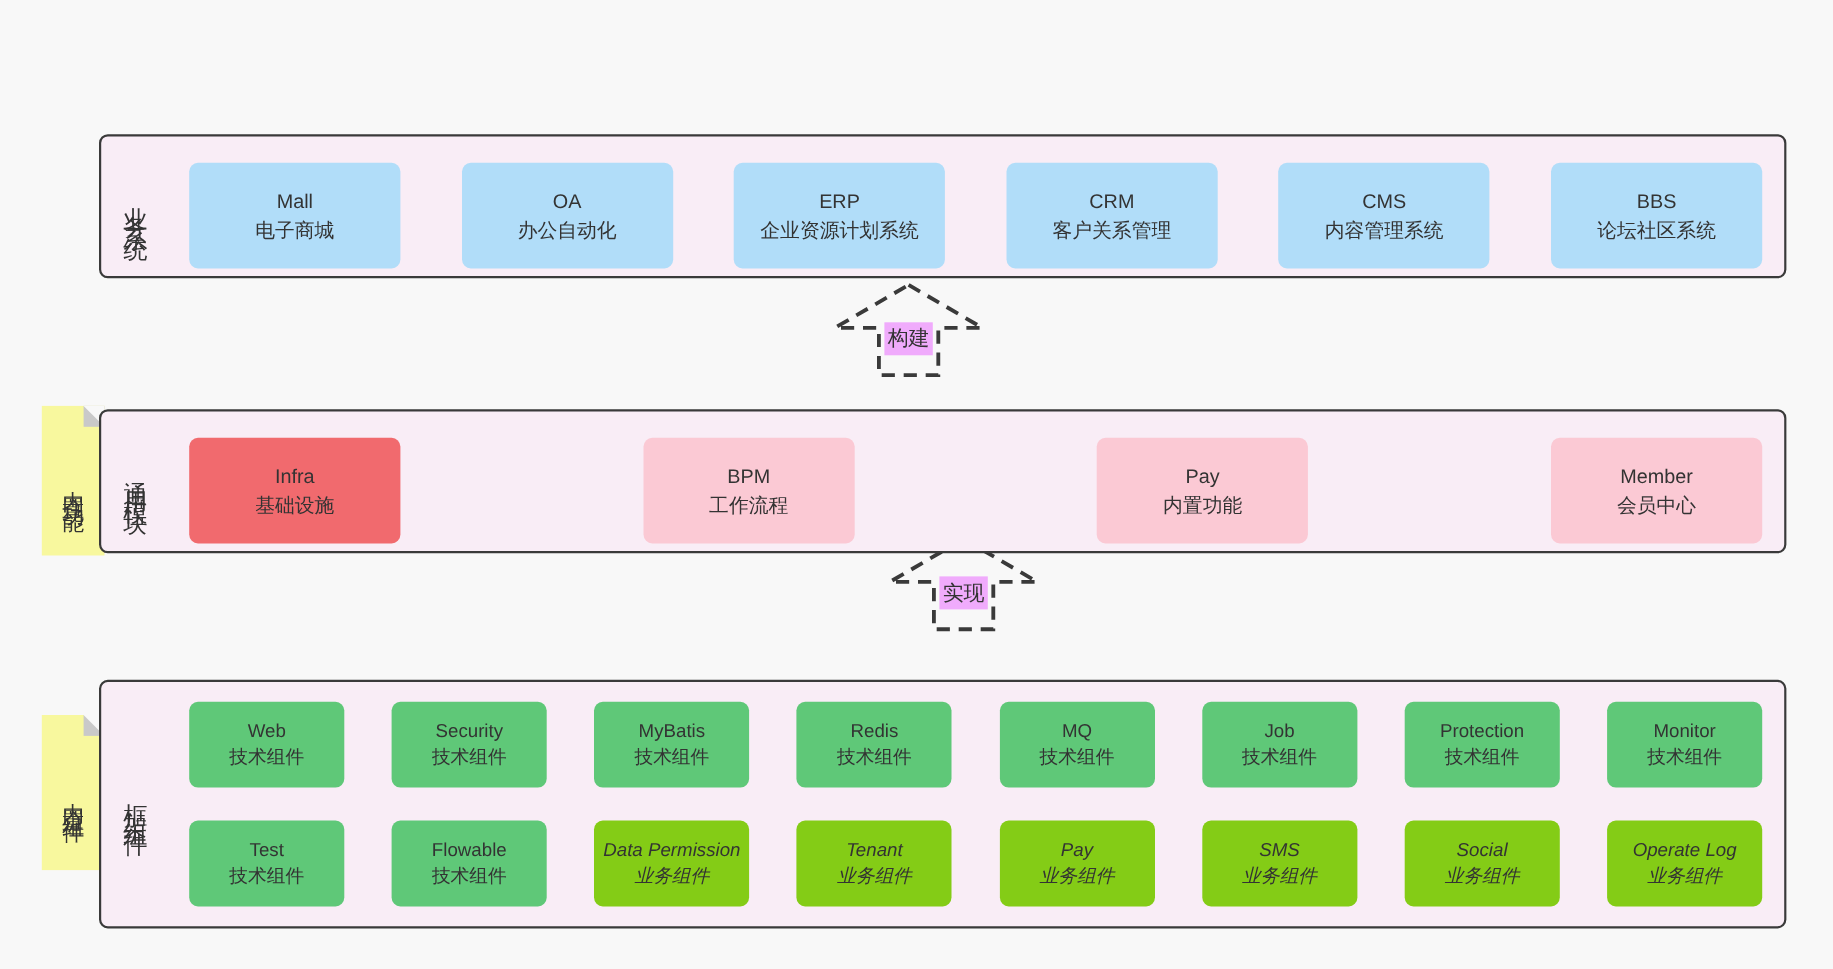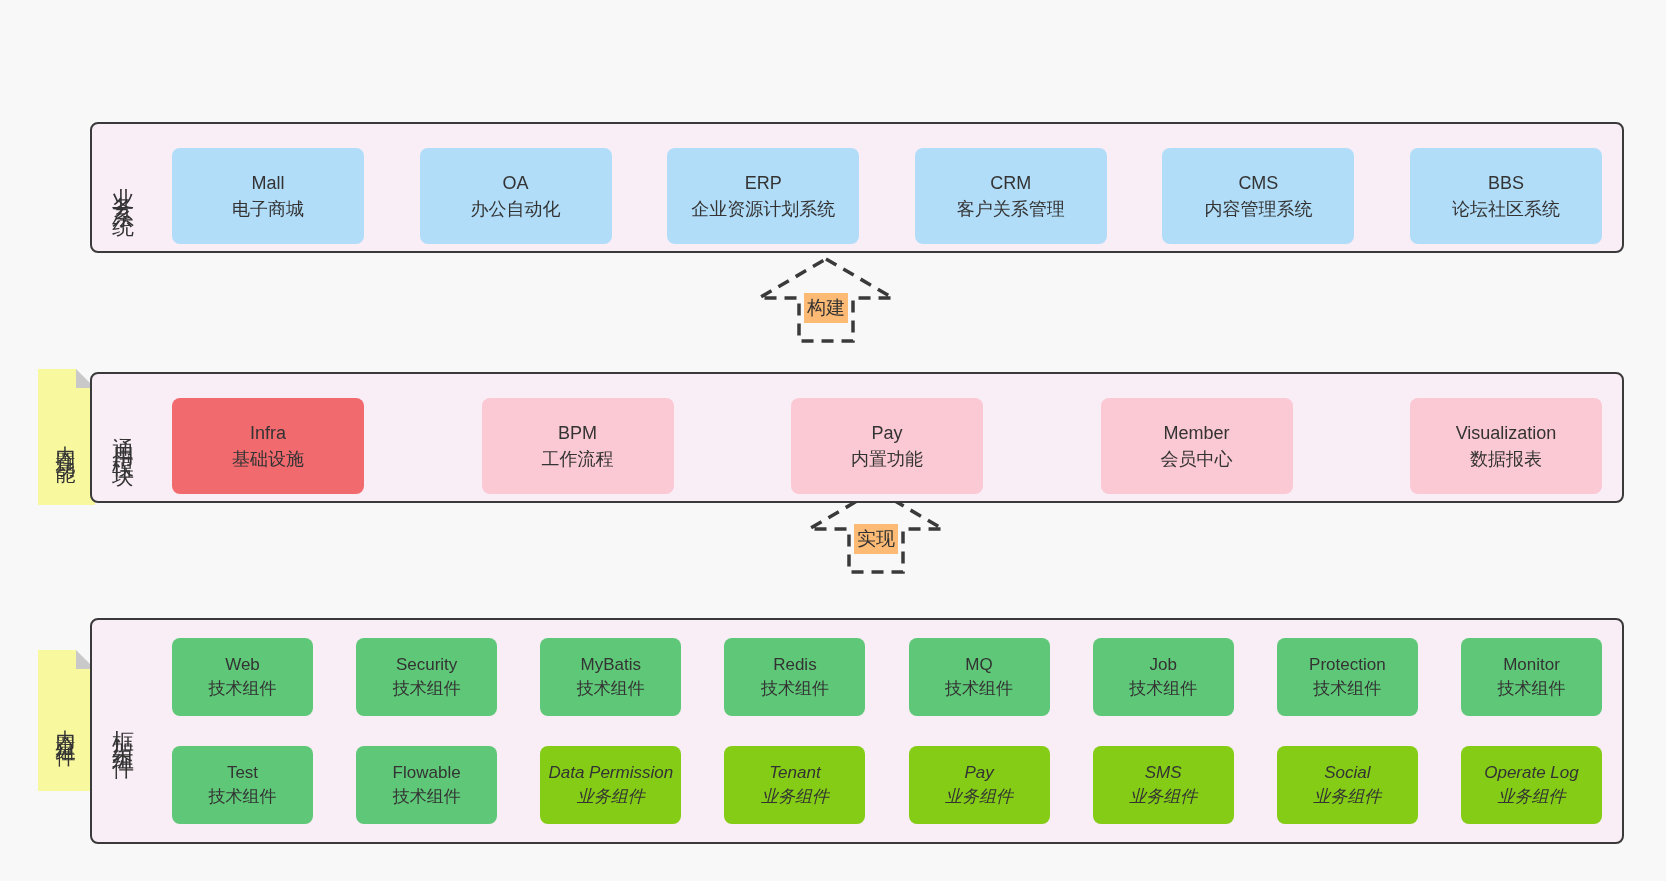--- a/index.html
+++ b/index.html
@@ -122,21 +122,21 @@
     z-index: 1;
   }
   .arrow-build     { left: 756px; top: 256px; }
   .arrow-implement { left: 806px; top: 487px; }
   .arrow svg { position: absolute; left: 0; top: 0; }
   .arrow-label {
     position: absolute;
     left: 50%;
     top: 37px;
     transform: translateX(-50%);
-    background: #fdba74;
+    background: #f0abfc;
     padding: 2px 3px;
     font-size: 19px;
     color: #333;
     white-space: nowrap;
   }
 </style>
 </head>
 <body>
 
 <div class="stage">
@@ -199,24 +199,20 @@
         <div>工作流程</div>
       </div>
       <div class="box box-lg pink">
         <div>Pay</div>
         <div>内置功能</div>
       </div>
       <div class="box box-lg pink">
         <div>Member</div>
         <div>会员中心</div>
       </div>
-      <div class="box box-lg pink">
-        <div>Visualization</div>
-        <div>数据报表</div>
-      </div>
     </div>
   </div>
 
   <div class="arrow arrow-implement">
     <svg width="140" height="88" viewBox="0 0 140 88">
       <polygon points="70,3 137,42 97,42 97,85 43,85 43,42 3,42" fill="none" stroke="#3a3a3a" stroke-width="3.5" stroke-dasharray="12 8"></polygon>
     </svg>
     <span class="arrow-label">实现</span>
   </div>
 

